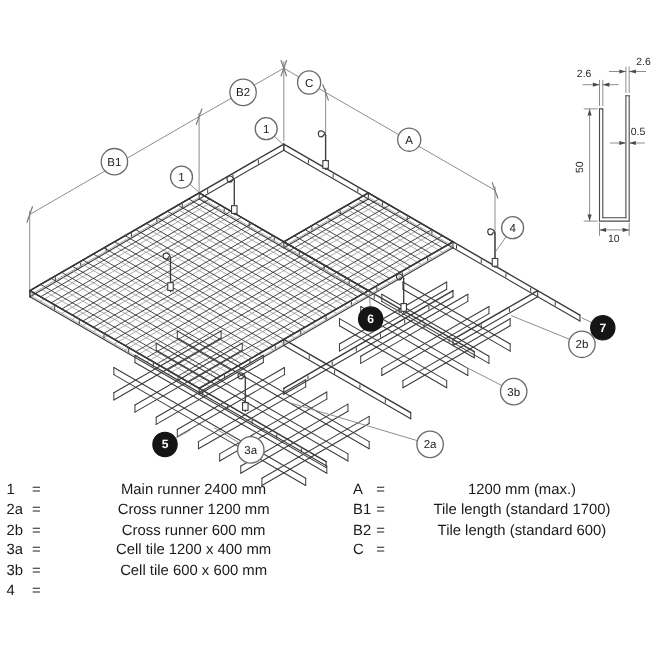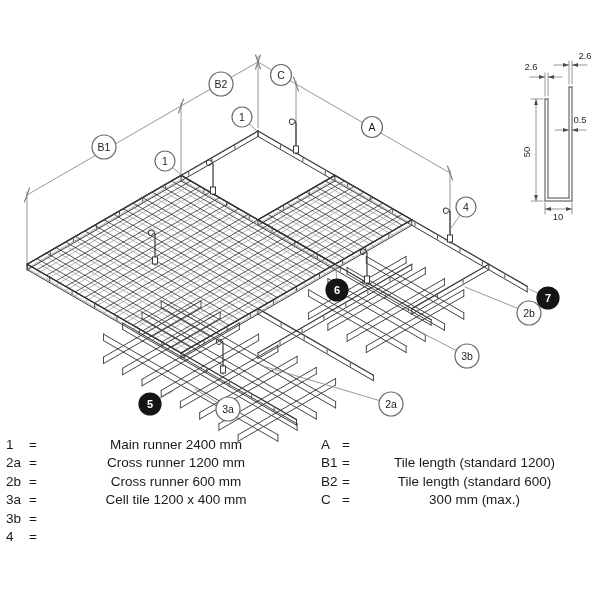--- a/index.html
+++ b/index.html
@@ -472,41 +472,42 @@
       <span class="ltx">Cross runner 600 mm</span>
     </div>
     <div class="lrow">
       <span class="lid">3a</span>
       <span class="leq">=</span>
       <span class="ltx">Cell tile 1200 x 400 mm</span>
     </div>
     <div class="lrow">
       <span class="lid">3b</span>
       <span class="leq">=</span>
+      <span class="ltx">Cell tile 600 x 600 mm</span>
     </div>
     <div class="lrow">
       <span class="lid">4</span>
       <span class="leq">=</span>
     </div>
   </div>
 
   <div class="legend legend-right">
     <div class="lrow">
       <span class="lid">A</span>
       <span class="leq">=</span>
+      <span class="ltx">1200 mm (max.)</span>
     </div>
     <div class="lrow">
       <span class="lid">B1</span>
       <span class="leq">=</span>
-      <span class="ltx">Tile length (standard 1200)</span>
+      <span class="ltx">Tile length (standard 1700)</span>
     </div>
     <div class="lrow">
       <span class="lid">B2</span>
       <span class="leq">=</span>
       <span class="ltx">Tile length (standard 600)</span>
     </div>
     <div class="lrow">
       <span class="lid">C</span>
       <span class="leq">=</span>
-      <span class="ltx">300 mm (max.)</span>
     </div>
   </div>
 </div>
 
 </body></html>

